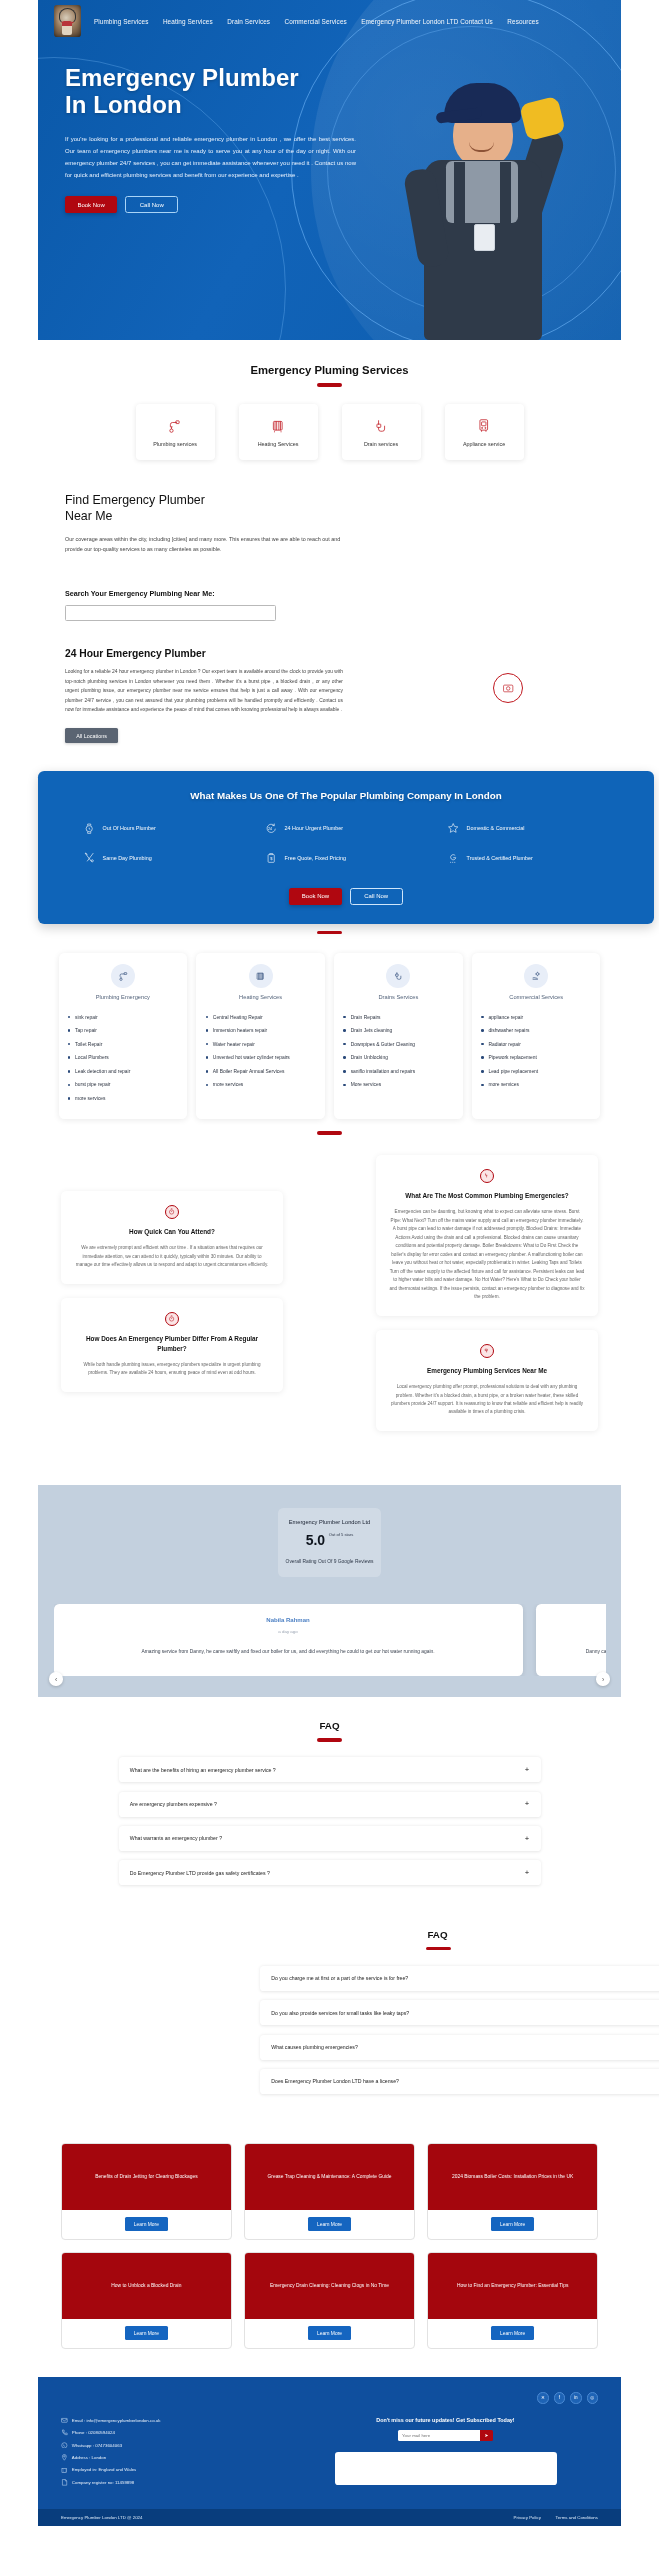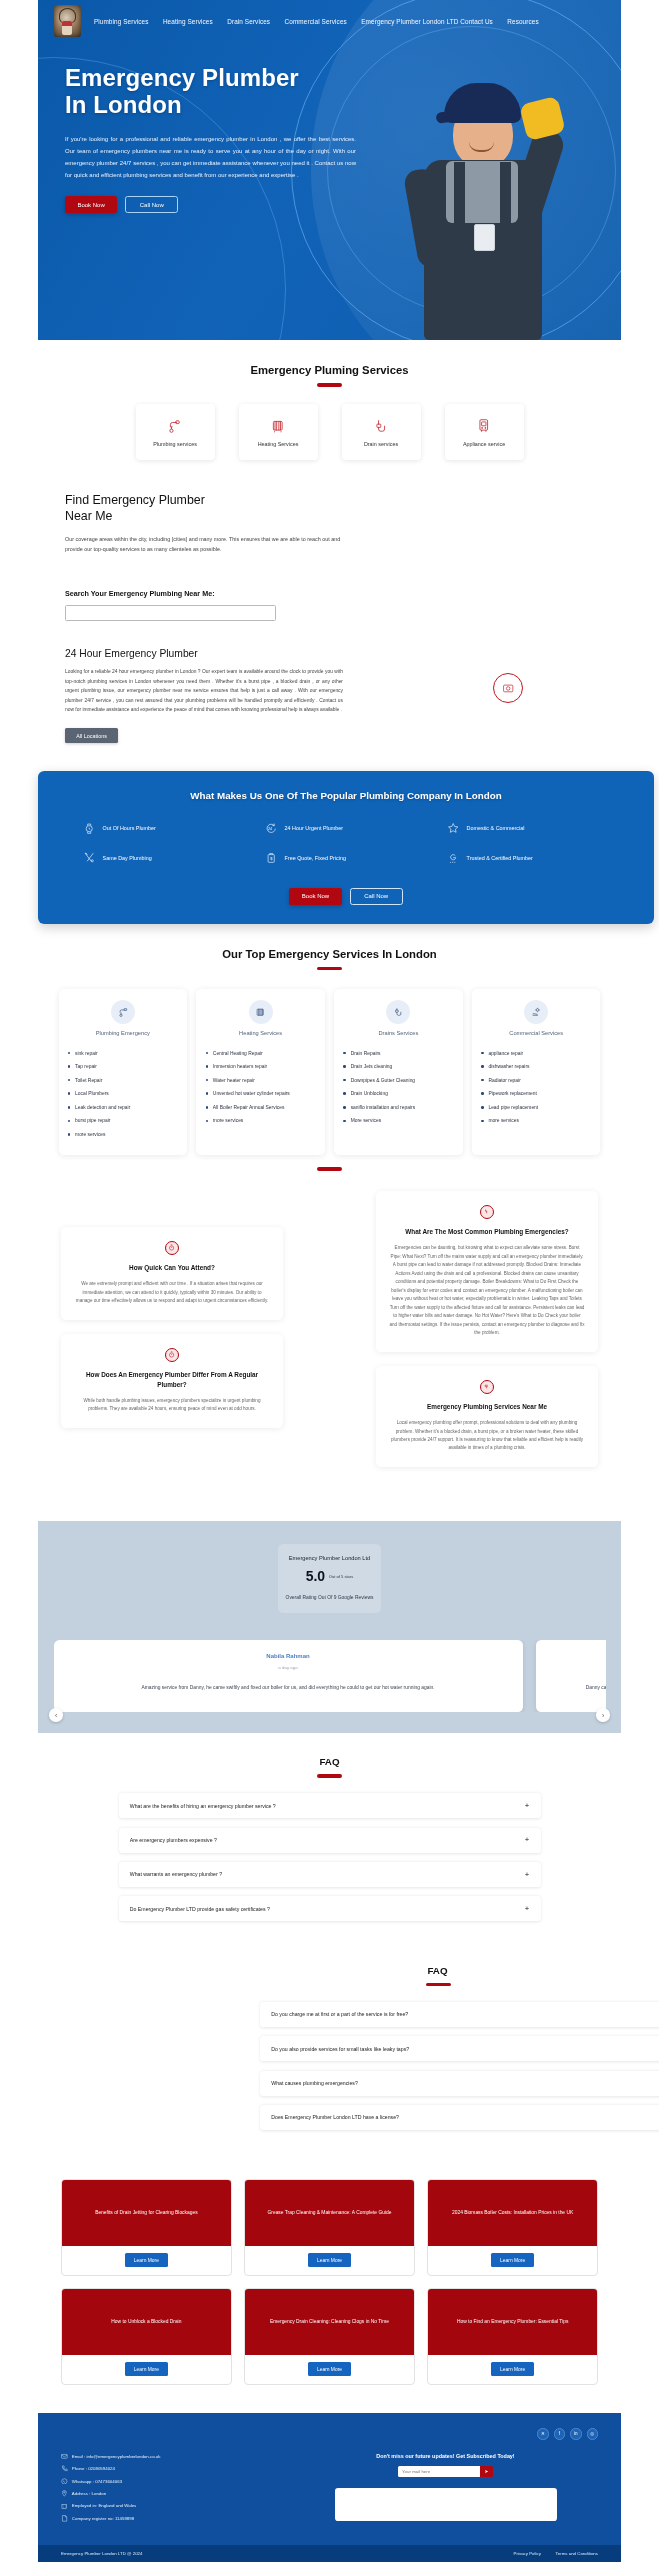--- a/index.html
+++ b/index.html
@@ -124,21 +124,21 @@
   .find h2 { font-size: 12.4px; font-weight:400; width: 170px; line-height:1.25; color:#111; }
   .find p { font-size: 5.4px; color:#444; line-height: 2.0; width: 286px; margin-top: 9.3px; }
   .find h3 { font-size: 7.2px; font-weight:700; margin-top: 34px; color:#111; }
   .find input {
     margin-top: 7.2px; width: 211px; height: 15.5px; border:0.5px solid #b9b9b9; border-radius: 1.5px;
     padding: 0 4.1px; font-size: 5.7px; font-family:"Liberation Sans", sans-serif; background:#fff;
   }
 
   
   .h24 { padding: 27px 0 0 27px; position:relative; }
-  .h24 h2 { font-size: 10.3px; font-weight:400; color:#111; }
+  .h24 h2 { font-size: 10.3px; font-weight:700; color:#111; }
   .h24 p { font-size: 4.9px; color:#444; line-height: 1.95; width: 278px; margin-top: 8.2px; text-align:justify;}
   .btn-grey {
     margin-top: 13.4px; background:#5a6472; color:#fff; border:none; border-radius: 1.5px;
     padding: 4.6px 11.3px; font-size: 5.4px; cursor:pointer; box-shadow:0 1px 3.1px rgba(0,0,0,.2);
   }
   .h24-badge {
     position:absolute; right: 98px; top: 52px; width: 30px; height:30px; border-radius:50%;
     border:1px solid #c0181f; display:flex; align-items:center; justify-content:center; color:#c0181f;
   }
 
@@ -193,21 +193,21 @@
   .info-card h4 { font-size: 6.4px; font-weight:700; color:#111; line-height:1.5; }
   .info-card p { font-size: 4.6px; color:#666; line-height: 1.85; margin-top: 7.2px; }
 
   
   .reviews { background:#c3d0de; padding: 23px 0 20.6px; position:relative; margin-top: 18.5px; }
   .rev-summary {
     width: 103px; margin: 0 auto; background: rgba(255,255,255,.22); border-radius: 5.2px;
     padding: 11.3px 7.2px 13.4px; text-align:center;
   }
   .rev-summary .co { font-size: 5.7px; color:#182030; }
-  .rev-score { display:flex; align-items:center; justify-content:center; gap:3.6px; margin-top: 7.2px; }
+  .rev-score { display:flex; justify-content:center; gap:3.6px; margin-top: 7.2px; }
   .rev-score .num { font-size: 14px; font-weight:700; color:#0d131c; }
   .rev-score .of { font-size: 4.1px; color:#2b3446; line-height:1.35; text-align:left; }
   .rev-summary .ovr { font-size: 4.9px; color:#2e3848; margin-top: 10.3px; }
   .rev-cards { display:flex; gap: 13.4px; margin: 27px 15.5px 0; overflow:hidden; }
   .rev-card {
     background:#fff; border-radius: 5.2px; padding: 13.4px 15.5px 20.6px; flex: 0 0 auto;
     box-shadow: 0 1px 5.2px rgba(0,0,0,.10);
   }
   .rev-card.wide { width: 469px; }
   .rev-card.cut { width: 196px; }
@@ -478,21 +478,20 @@
       </div>
     </div>
 
     <div class="feature-btns">
       <a class="btn btn-red" href="#">Book Now</a>
       <a class="btn btn-outline" href="#">Call Now</a>
     </div>
   </section>
 
   <section>
-    <h2 class="sec-title">Our Top Emergency Services In London</h2>
     <div class="sec-underline"></div>
 
     <div class="top-cols">
 
       <div class="top-card">
         <div class="circ">
           <svg viewBox="0 0 28 28" width="12.4" height="12.4" fill="none" stroke="#1b3a6b" stroke-width="1.3">
             <path d="M7 15v-3a3 3 0 0 1 3-3h7"></path>
               <rect x="16" y="6" width="6" height="4" rx="1"></rect>
             <circle cx="9" cy="21" r="2.6"></circle>

